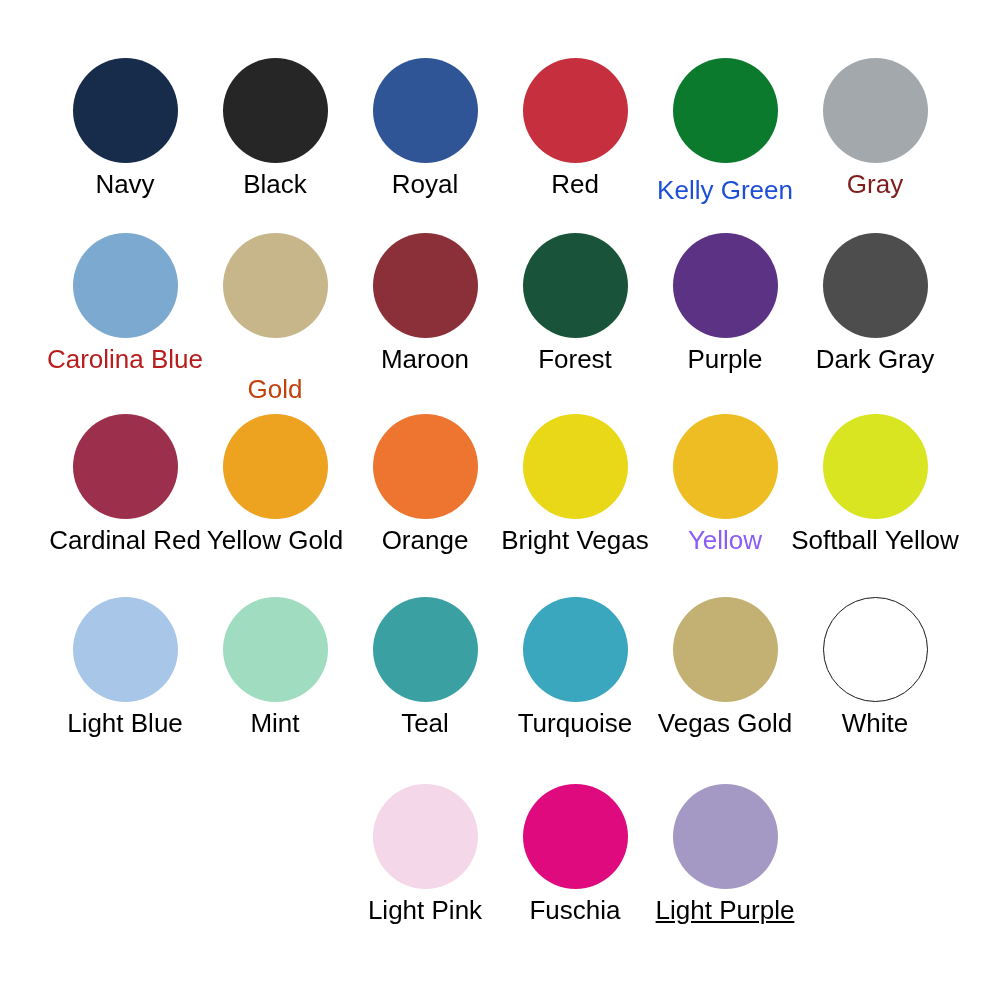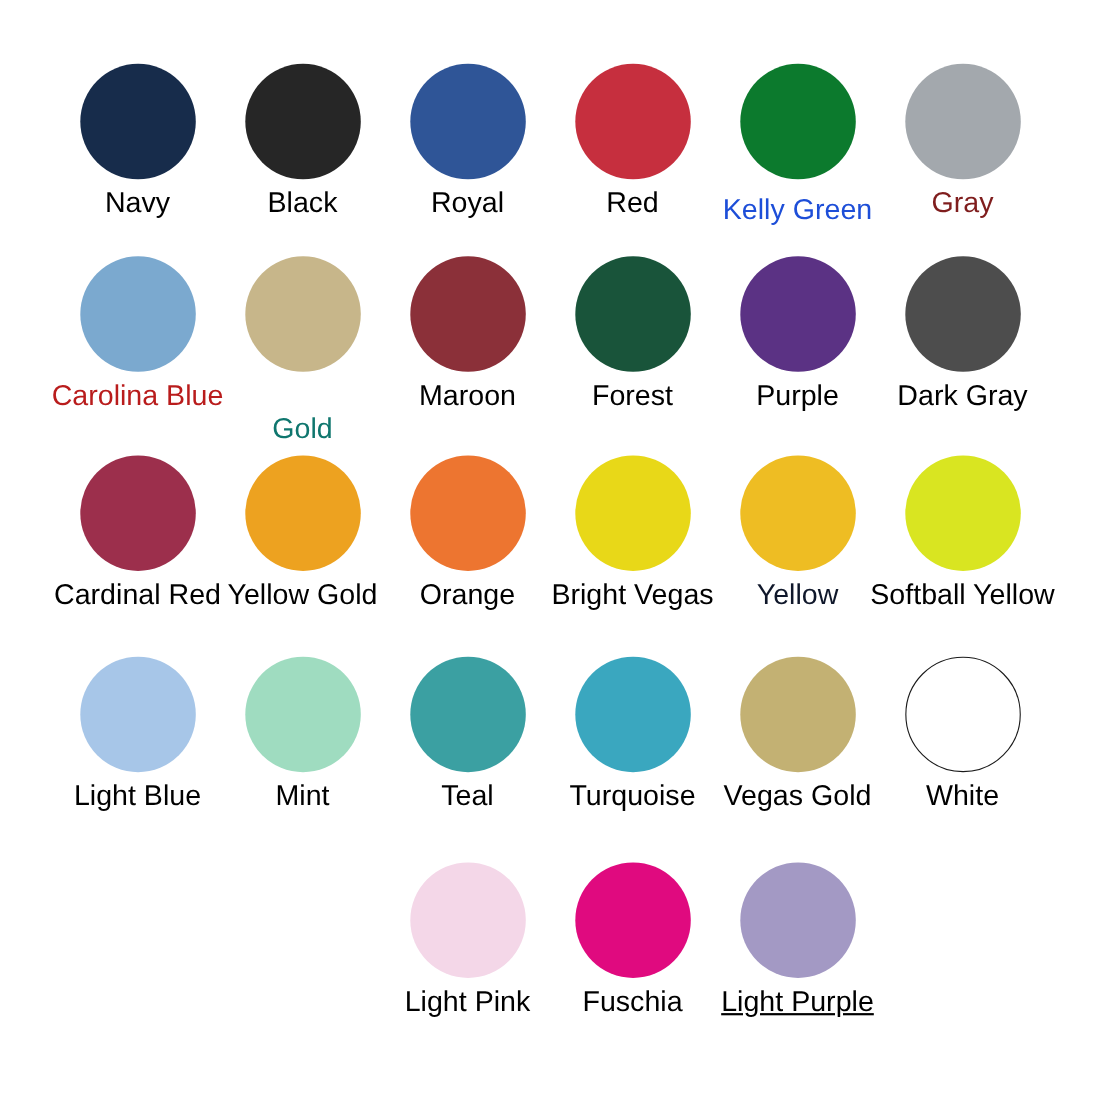--- a/index.html
+++ b/index.html
@@ -94,21 +94,21 @@
         <div class="swatch-label" style="color: #7f1d1d;">Gray</div>
       </div>
     </div>
     <div class="swatch-row row-2">
       <div class="swatch">
         <div class="swatch-dot" style="background: rgb(123, 169, 207);"></div>
         <div class="swatch-label" style="color: #b91c1c;">Carolina Blue</div>
       </div>
       <div class="swatch">
         <div class="swatch-dot" style="background: rgb(199, 182, 138);"></div>
-        <div class="swatch-label" style="color: #0f766e; margin-top: 36px;">Gold</div>
+        <div class="swatch-label" style="color: #c2410c; margin-top: 36px;">Gold</div>
       </div>
       <div class="swatch">
         <div class="swatch-dot" style="background: rgb(139, 48, 57);"></div>
         <div class="swatch-label" style="color: rgb(0, 0, 0);">Maroon</div>
       </div>
       <div class="swatch">
         <div class="swatch-dot" style="background: rgb(25, 84, 58);"></div>
         <div class="swatch-label" style="color: rgb(0, 0, 0);">Forest</div>
       </div>
       <div class="swatch">
@@ -132,21 +132,21 @@
       <div class="swatch">
         <div class="swatch-dot" style="background: rgb(237, 117, 48);"></div>
         <div class="swatch-label" style="color: rgb(0, 0, 0);">Orange</div>
       </div>
       <div class="swatch">
         <div class="swatch-dot" style="background: rgb(232, 216, 24);"></div>
         <div class="swatch-label" style="color: rgb(0, 0, 0);">Bright Vegas</div>
       </div>
       <div class="swatch">
         <div class="swatch-dot" style="background: rgb(238, 189, 35);"></div>
-        <div class="swatch-label" style="color: #0f172a;">Yellow</div>
+        <div class="swatch-label" style="color: #8b5cf6;">Yellow</div>
       </div>
       <div class="swatch">
         <div class="swatch-dot" style="background: rgb(217, 229, 33);"></div>
         <div class="swatch-label" style="color: rgb(0, 0, 0);">Softball Yellow</div>
       </div>
     </div>
     <div class="swatch-row row-4">
       <div class="swatch">
         <div class="swatch-dot" style="background: rgb(167, 198, 232);"></div>
         <div class="swatch-label" style="color: rgb(0, 0, 0);">Light Blue</div>

